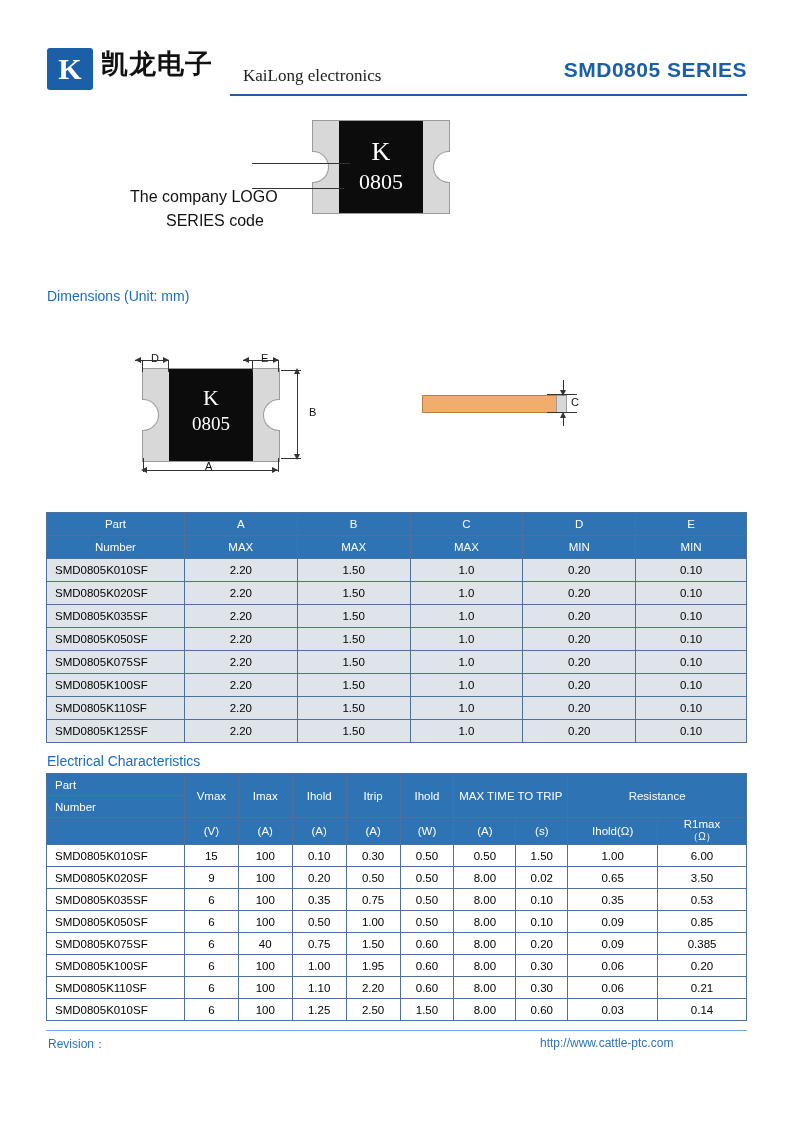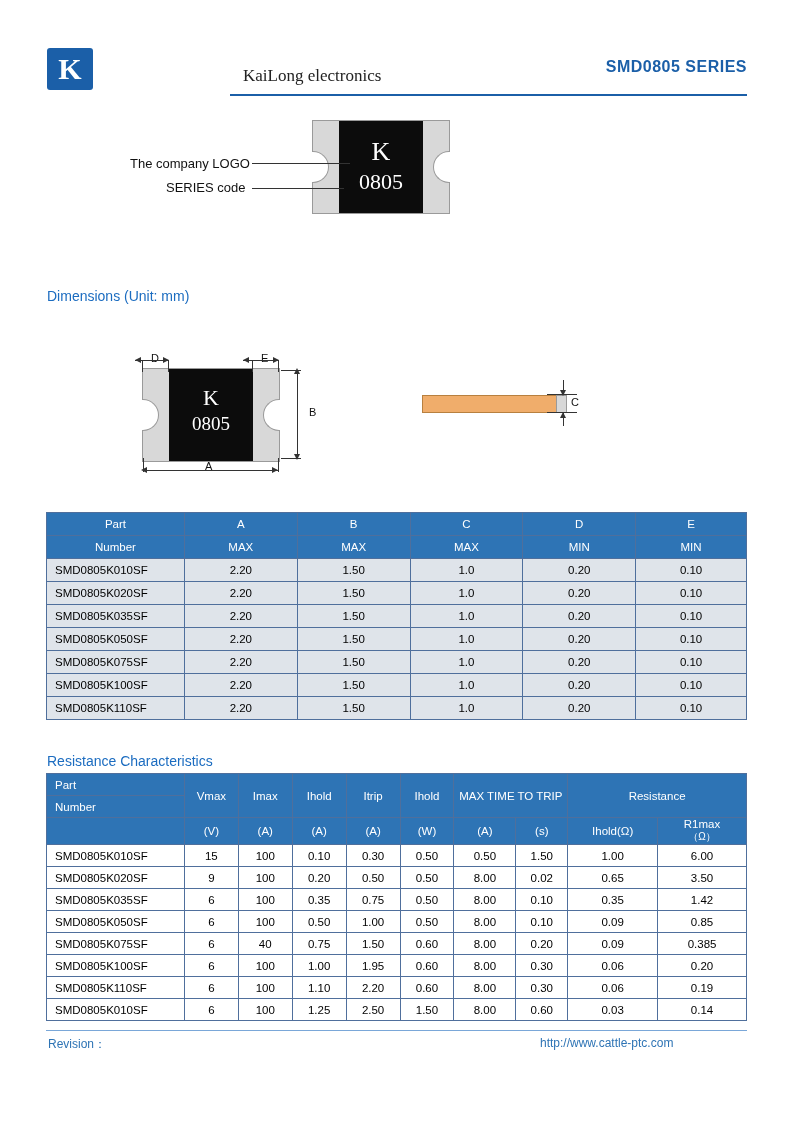--- a/index.html
+++ b/index.html
@@ -54,21 +54,21 @@
     left: 196px;
     top: 22px;
     font-family: "Liberation Serif", serif;
     font-size: 17px;
     color: #222;
   }
   .series-title {
     position: absolute;
     right: 0;
     top: 14px;
-    font-size: 16px;
+    font-size: 21px;
     font-weight: bold;
     color: #1b5fa8;
     letter-spacing: 0.5px;
   }
   .header-rule {
     position: absolute;
     left: 183px;
     top: 50px;
     width: 517px;
     height: 2px;
@@ -118,23 +118,24 @@
     height: 30px;
     background: #ffffff;
     border: 1px solid #9a9a9a;
     top: 30px;
   }
   .notch.left { left: -1px; border-radius: 0 16px 16px 0; border-left: none; }
   .notch.right { right: -1px; border-radius: 16px 0 0 16px; border-right: none; }
 
   .callout-label {
     position: absolute;
-    font-size: 13px;
+    font-size: 16px;
     color: #111;
     white-space: nowrap;
+    margin-top: 32px;
   }
   .callout-line {
     position: absolute;
     height: 1px;
     background: #333;
   }
 
   
   .section-heading {
     position: absolute;
@@ -279,20 +280,21 @@
     top: 1036px;
     font-size: 12px;
     color: #2e74b5;
   }
 </style>
 </head>
 <body>
 
 <div class="header">
   <div class="logo-mark">K</div>
+  <div class="logo-cn">凯龙电子</div>
   <div class="logo-en">KaiLong electronics</div>
   <div class="series-title">SMD0805  SERIES</div>
   <div class="header-rule"></div>
 </div>
 
 <div class="pkg-top">
   <div class="pkg-body">
     <div class="notch left"></div>
     <div class="notch right"></div>
     <div class="pkg-black">
@@ -435,24 +437,32 @@
       <td>0.10</td>
     </tr>
     <tr>
       <td class="partcol">SMD0805K110SF</td>
       <td>2.20</td>
       <td>1.50</td>
       <td>1.0</td>
       <td>0.20</td>
       <td>0.10</td>
     </tr>
+    <tr>
+      <td class="partcol">SMD0805K125SF</td>
+      <td>2.20</td>
+      <td>1.50</td>
+      <td>1.0</td>
+      <td>0.20</td>
+      <td>0.10</td>
+    </tr>
   </tbody>
 </table>
 
-<div class="section-heading" style="left:47px; top:753px;">Resistance Characteristics</div>
+<div class="section-heading" style="left:47px; top:753px;">Electrical Characteristics</div>
 
 <table class="tbl-ec">
   <colgroup>
     <col style="width:138px">
       <col style="width:54px">
       <col style="width:54px">
     <col style="width:54px">
       <col style="width:54px">
       <col style="width:54px">
     <col style="width:62px">
@@ -518,21 +528,21 @@
     <tr>
       <td class="partcol">SMD0805K035SF</td>
       <td>6</td>
       <td>100</td>
       <td>0.35</td>
       <td>0.75</td>
       <td>0.50</td>
       <td>8.00</td>
       <td>0.10</td>
       <td>0.35</td>
-      <td>1.42</td>
+      <td>0.53</td>
     </tr>
     <tr>
       <td class="partcol">SMD0805K050SF</td>
       <td>6</td>
       <td>100</td>
       <td>0.50</td>
       <td>1.00</td>
       <td>0.50</td>
       <td>8.00</td>
       <td>0.10</td>
@@ -566,21 +576,21 @@
     <tr>
       <td class="partcol">SMD0805K110SF</td>
       <td>6</td>
       <td>100</td>
       <td>1.10</td>
       <td>2.20</td>
       <td>0.60</td>
       <td>8.00</td>
       <td>0.30</td>
       <td>0.06</td>
-      <td>0.19</td>
+      <td>0.21</td>
     </tr>
     <tr>
       <td class="partcol">SMD0805K010SF</td>
       <td>6</td>
       <td>100</td>
       <td>1.25</td>
       <td>2.50</td>
       <td>1.50</td>
       <td>8.00</td>
       <td>0.60</td>

